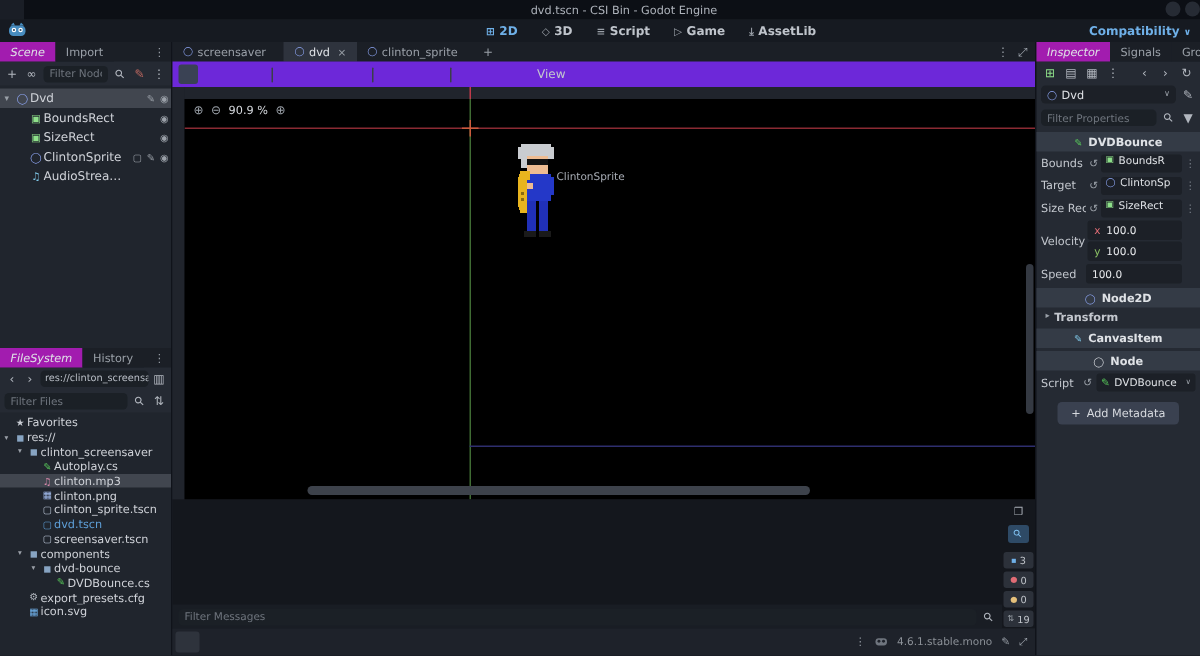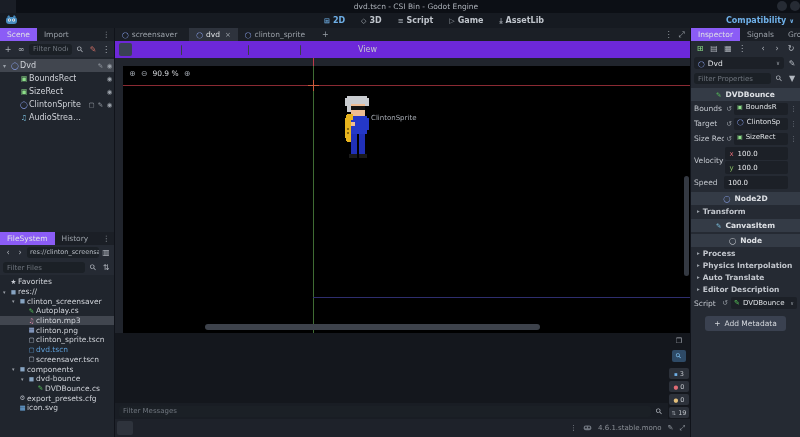--- a/index.html
+++ b/index.html
@@ -26,21 +26,21 @@
   .runbar{position:absolute;right:104px;top:0;height:15px;display:flex;align-items:center;gap:7px;}
   .runicon{font-size:7px;color:#a9aeb6;}
   .renderer{position:absolute;right:6px;top:0;line-height:15px;color:#6fb0e8;font-weight:bold;}
   .renderer .chev{font-size:6px;}
 
   
   .left-dock{position:absolute;left:0;top:28px;width:115px;height:409px;background:#252a33;border-right:1px solid #10131a;}
   .right-dock{position:absolute;left:690px;top:28px;width:110px;height:409px;background:#252a33;border-left:1px solid #10131a;}
   .dock-tabs{height:13px;display:flex;background:#1b1f26;font-size:7.5px;}
   .dock-tab{padding:0 7px;line-height:13px;color:#9aa0a8;background:#1b1f26;}
-  .dock-tab.active{background:#8b5cf6;color:#dfe2e6;}
+  .dock-tab.active{background:#a21caf;color:#dfe2e6;font-style:italic;}
   .dock-menu{margin-left:auto;padding:0 4px;line-height:13px;color:#9aa0a8;}
   .mini-toolbar{height:16px;display:flex;align-items:center;gap:3px;padding:0 3px;}
   .ticon{color:#b2b7bf;font-size:8px;width:10px;text-align:center;flex:none;}
   .mini-input{flex:1;min-width:0;background:#1b2026;border:0;border-radius:3px;height:11px;font-size:7px;color:#c7cbd2;padding:0 4px;font-family:"DejaVu Sans",sans-serif;}
   .mini-input::placeholder{color:#6f757e;}
   .mag{display:inline-block;transform:rotate(-45deg);}
 
   
   .scene-tree{position:absolute;left:0;top:29px;width:114px;height:175px;background:#20252d;overflow:hidden;padding-top:2px;}
   .trow{height:13px;display:flex;align-items:center;font-size:8px;color:#cfd2d8;padding-left:3px;}
@@ -634,39 +634,20 @@
 
   <div class="section-hdr">
     <span class="shic" style="color:#7fc8e8">✎</span>
     <span>CanvasItem</span>
   </div>
 
   <div class="section-hdr">
     <span class="shic" style="color:#d8dbe0">◯</span>
     <span>Node</span>
   </div>
-  <div>
-
-  <div class="grow">
-        <span class="garr">▸</span>
-        <span>Process</span>
-      </div>
-      <div class="grow">
-        <span class="garr">▸</span>
-        <span>Physics Interpolation</span>
-      </div>
-      <div class="grow">
-        <span class="garr">▸</span>
-        <span>Auto Translate</span>
-      </div>
-      <div class="grow">
-        <span class="garr">▸</span>
-        <span>Editor Description</span>
-      </div>
-    </div>
 
   <div class="script-row">
     <span class="ilabel">Script</span>
     <span class="irev">↺</span>
     <span class="scriptbtn">
       <span class="rbic" style="color:#57c75a">✎</span>
       <span class="rbtxt">DVDBounce</span>
       <span class="chev">∨</span>
     </span>
   </div>

